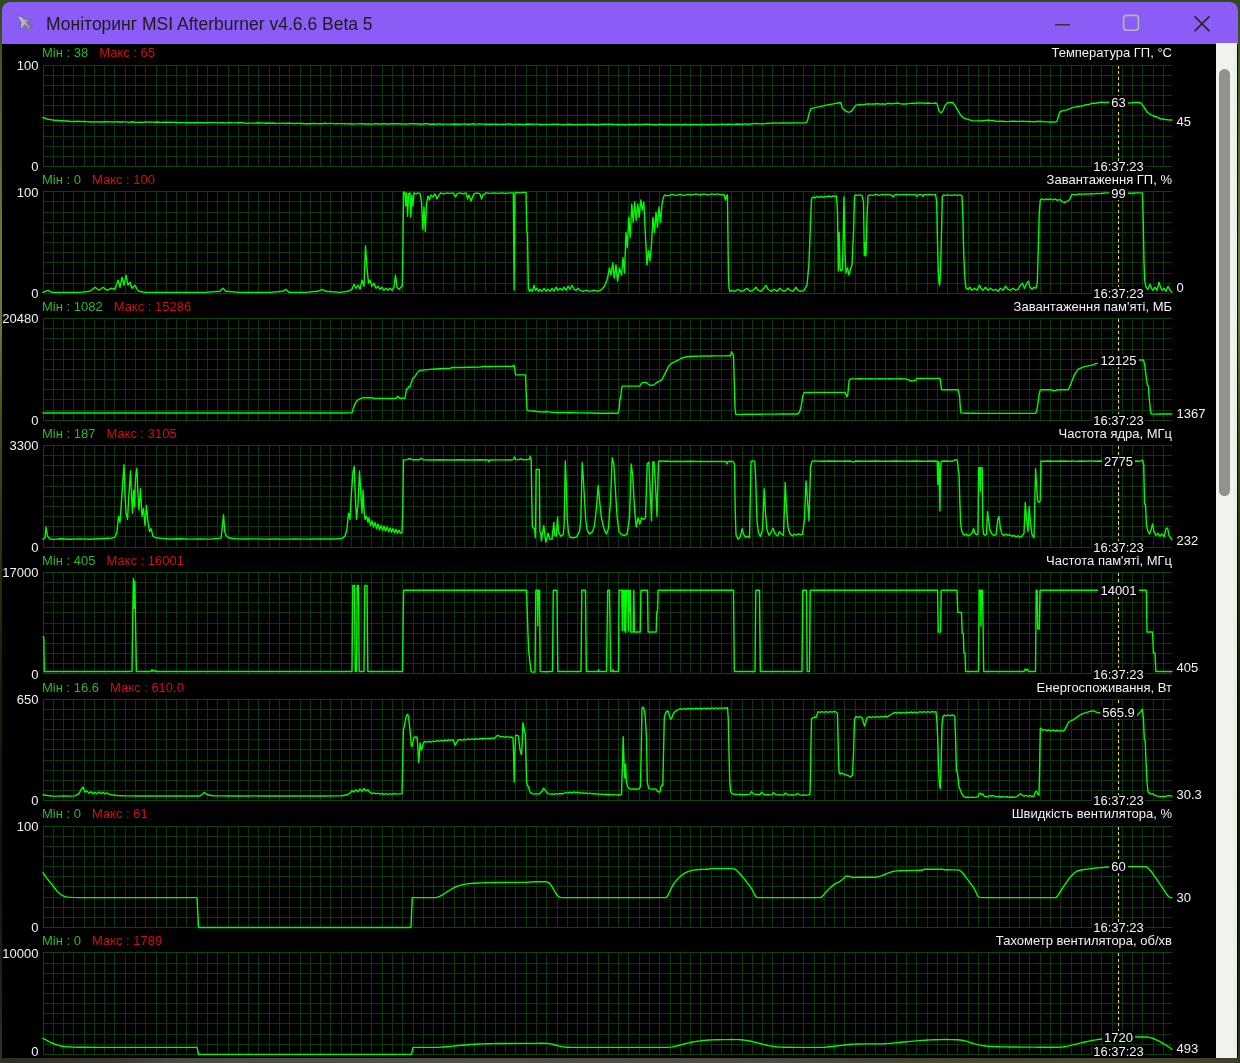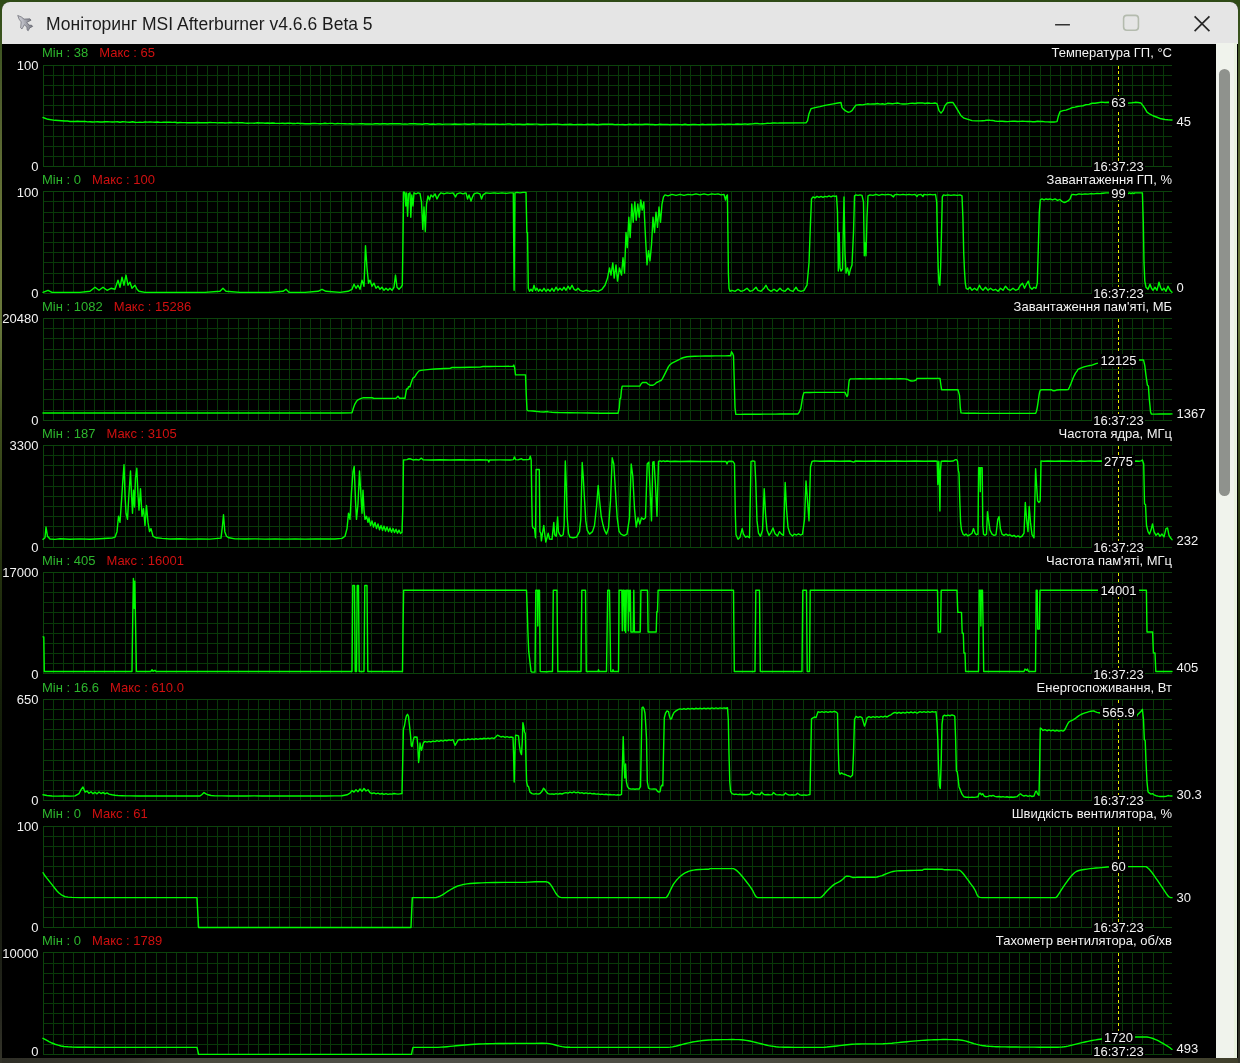--- a/index.html
+++ b/index.html
@@ -1,20 +1,20 @@
 <!DOCTYPE html>
 <html><head><meta charset="utf-8">
 <style>
 html,body{margin:0;padding:0;width:1240px;height:1063px;overflow:hidden;background:#101408;}
 *{box-sizing:border-box;}
 #wall{position:absolute;left:0;top:0;width:1240px;height:1063px;
 background:linear-gradient(180deg,#2e4a16 0px,#3c5520 40px,#4d5c2c 90px,#5d6b33 160px,#6d7a3a 260px,#66763a 330px,#41511f 420px,#25330f 560px,#15200a 700px,#101608 860px,#23251c 1000px,#34342a 1063px);}
 #win{position:absolute;left:1.5px;top:1.5px;width:1236px;height:1063px;background:#000;border-radius:8px 8px 0 0;overflow:hidden;}
 #graph{position:absolute;left:-1.5px;top:-1.5px;width:1240px;height:935px;text-decoration:underline;}
-#titlebar{position:absolute;left:0;top:0;width:100%;height:42.5px;background:#e5e5e5;}
+#titlebar{position:absolute;left:0;top:0;width:100%;height:42.5px;background:#8b5cf6;}
 #title{position:absolute;left:44.5px;top:12px;font:17.5px "Liberation Sans",sans-serif;color:#1b1b1b;white-space:nowrap;}
 #icon{position:absolute;left:11.5px;top:10px;}
 .btn{position:absolute;top:0;height:42.5px;}
 #sbtrack{position:absolute;left:1214.7px;top:41px;width:17.5px;height:1021px;background:#f0f3ec;}
 #sliver{position:absolute;left:1232.2px;top:41px;width:3.8px;height:1021px;background:#e9f2df;}
 #sbthumb{position:absolute;left:1217.5px;top:67.5px;width:11px;height:427px;background:#8f928d;border-radius:5.5px;}
 #botstrip{position:absolute;left:0;top:1056px;width:1236px;height:7px;background:linear-gradient(90deg,#2e2e26 0,#3b3b31 120px,#4a4a3e 170px,#51514a 400px,#4c4c42 760px,#454532 900px,#4a4a33 1100px,#3f3f2c 100%);}
 svg text{dominant-baseline:alphabetic;}
 </style></head>
 <body>

